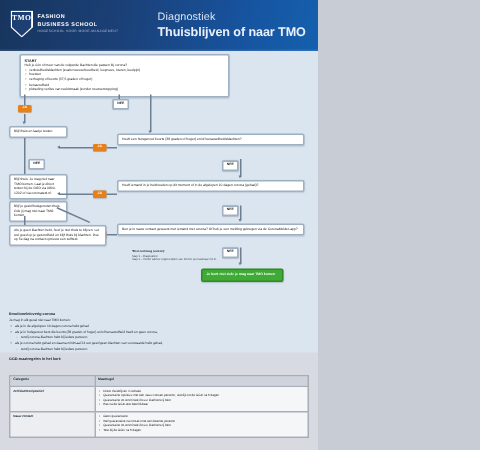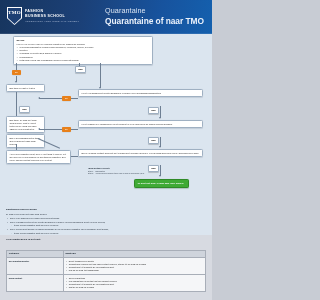--- a/index.html
+++ b/index.html
@@ -148,22 +148,22 @@
         <div class="inner"></div>
         <div class="tmo">TMO</div>
       </div>
       <div class="logo-txt">
         <span class="l1">FASHION</span>
         <span class="l2">BUSINESS SCHOOL</span>
         <span class="l3">HOGESCHOOL  VOOR  MODE-MANAGEMENT</span>
       </div>
     </div>
     <div class="head-title">
-      <div class="t1">Quarantaine</div>
-      <div class="t2">Quarantaine of naar TMO</div>
+      <div class="t1">Diagnostiek</div>
+      <div class="t2">Thuisblijven of naar TMO</div>
     </div>
   </div>
 
   <div class="flow">
 
     <div class="box" style="left:13px;top:2px;width:133px;">
       <span class="ttl">START</span>
       <p>Heb je één of meer van de volgende klachten die passen bij corona?</p>
       <ul>
         <li>verkoudheidsklachten (zoals neusverkoudheid, loopneus, niezen, keelpijn)</li>

